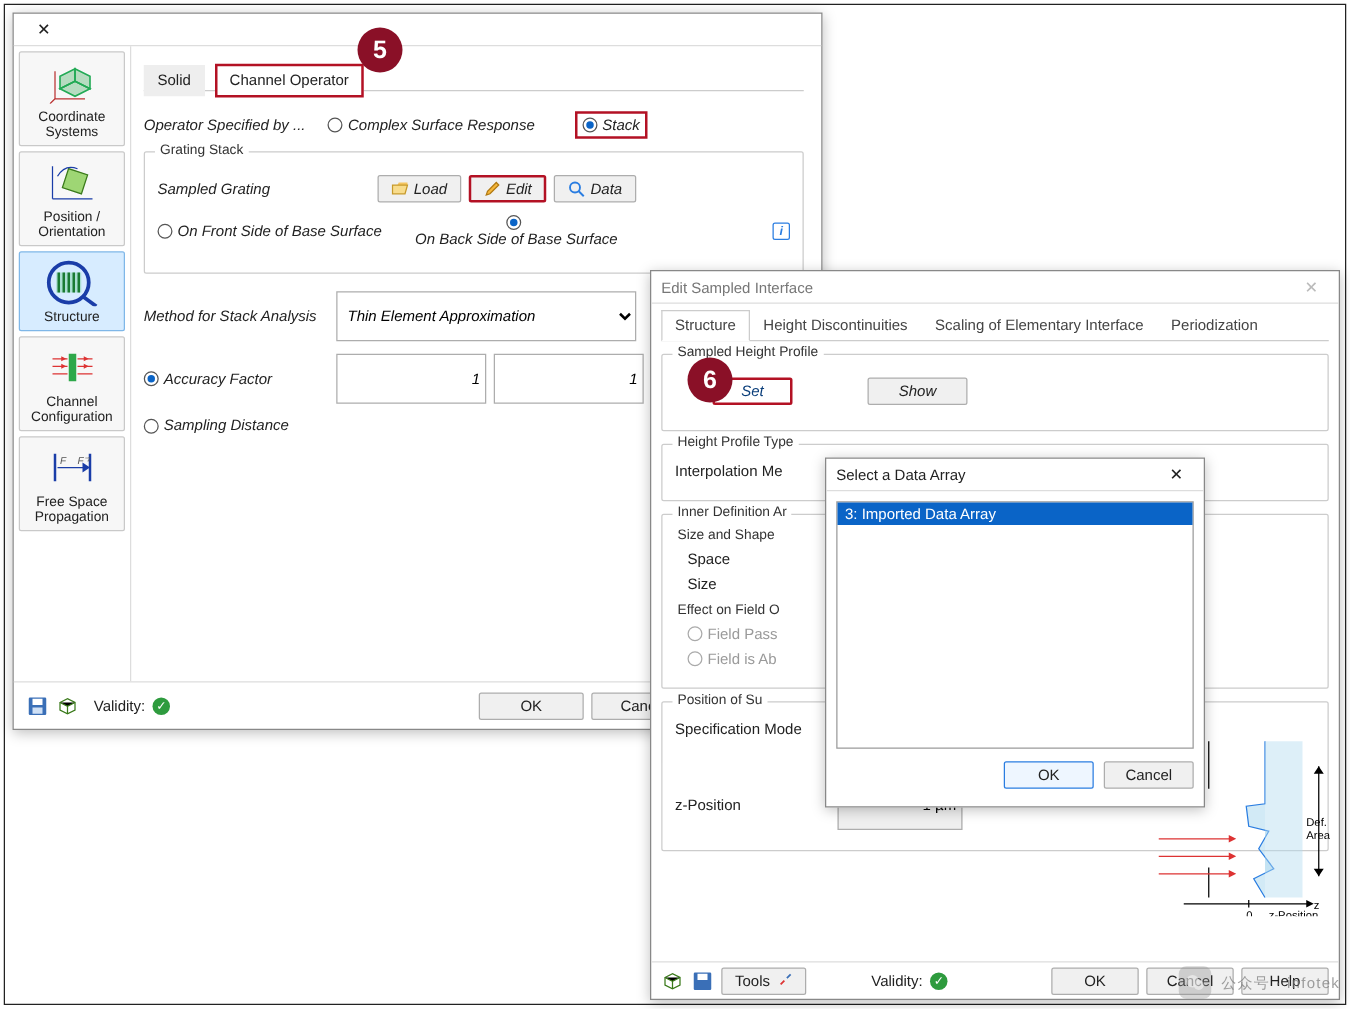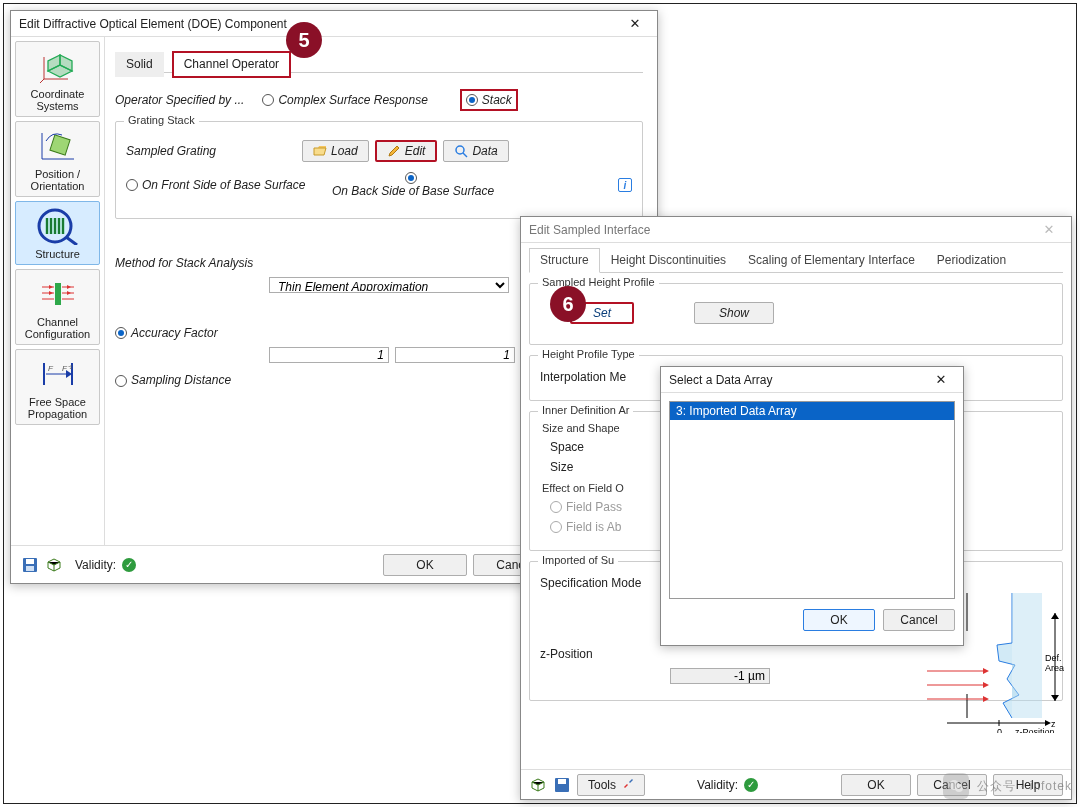--- a/index.html
+++ b/index.html
@@ -85,21 +85,21 @@
     display:inline-flex; align-items:center; gap:4px; min-width:56px; justify-content:center;
     height:22px;
   }
   .btn .bi{ width:14px;height:14px; display:inline-block; }
   .info-i {
     width:14px;height:14px;border:1px solid #2a7de1;color:#2a7de1;font-weight:bold;
     display:inline-flex;align-items:center;justify-content:center;border-radius:2px;font-size:10px;
     background:#fff;
   }
   select, input[type=text] {
-    border:1px solid #adadad;height:16px;padding:1px 4px;font:inherit;background:#fff;margin-top:44px;
+    border:1px solid #adadad;height:40px;padding:1px 4px;font:inherit;background:#fff;
   }
   select { width: 240px; }
   .num { width:120px; text-align:right; }
 
   .footer1 {
     height:38px; border-top:1px solid #ddd; display:flex; align-items:center; padding:0 10px; gap:6px;
   }
   .footer1 .spacer{flex:1;}
   .small-ico{width:18px;height:18px;display:inline-flex;align-items:center;justify-content:center;}
   .valid-ok{width:14px;height:14px;border-radius:50%;background:#2e9b3e;color:#fff;display:inline-flex;align-items:center;justify-content:center;font-size:10px;}
@@ -149,21 +149,20 @@
 
   .outer-frame{ position:absolute; inset:3px; border:1px solid #222; pointer-events:none; }
 </style>
 </head>
 <body>
 
 <div class="outer-frame"></div>
 
 <div id="dlg1" class="dialog">
   <div class="titlebar">
-    <span class="title">Edit Diffractive Optical Element (DOE) Component</span>
     <span class="close">✕</span>
   </div>
   <div class="body">
     <div class="sidebar">
       <div class="side-item">
         <div class="ico">
           <svg width="40" height="34" viewBox="0 0 40 34">
               <g stroke="#2a5" stroke-width="1.3" fill="rgba(60,170,90,.35)">
                 <path d="M10 22 L22 28 L34 22 L22 16 Z"></path>
                 <path d="M10 22 L10 12 L22 6 L22 16 Z"></path>
@@ -390,21 +389,21 @@
         </div>
       <div class="form-row radio-disabled">
           <label style="display:flex;align-items:center;padding-left:10px;">
             <span class="radio-dot"></span>
             <span>Field is Ab</span>
           </label>
         </div>
     </div>
 
     <div class="group">
-      <span class="legend">Imported of Su</span>
+      <span class="legend">Position of Su</span>
       <div class="form-row">
         <span class="lbl">Specification Mode</span>
         <span style="width:110px;"></span>
         <span class="info-i">i</span>
       </div>
       <div class="form-row">
         <span class="lbl"></span>
         <span class="combo">
             <span>Boundary Minimum</span>
           </span>

